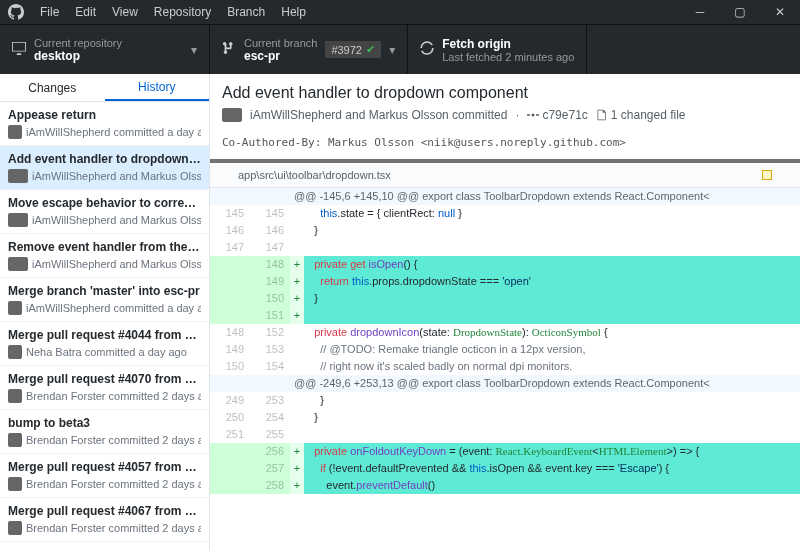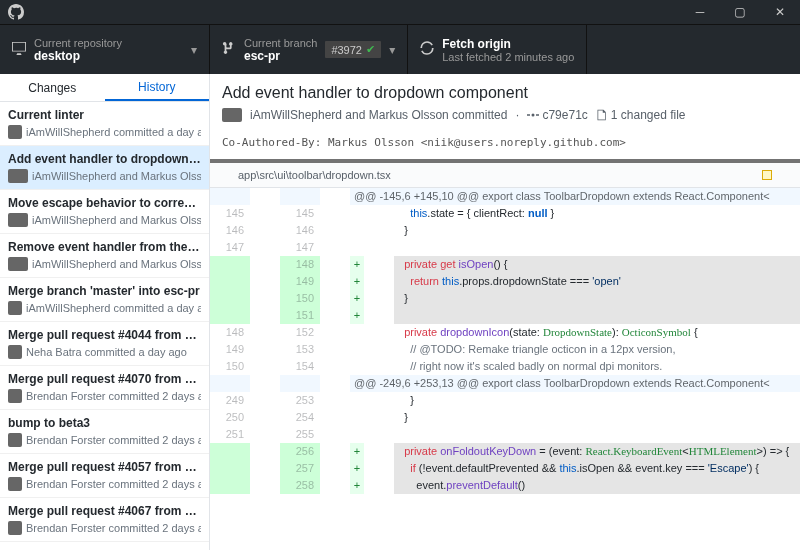--- a/index.html
+++ b/index.html
@@ -35,48 +35,56 @@
   .content { flex: 1; display: flex; flex-direction: column; overflow: hidden; }
   .commit-header { padding: 10px 12px 8px; }
   .commit-header h2 { font-size: 16px; font-weight: 500; margin-bottom: 6px; }
   .commit-sub { display: flex; align-items: center; gap: 8px; font-size: 12px; color: #586069; }
   .commit-sub .sep { }
   .sha-icon, .file-icon { display: inline-flex; align-items: center; gap: 3px; }
   .coauthor { font-family: ui-monospace, SFMono-Regular, Consolas, monospace; font-size: 11px; color: #555; padding: 6px 12px 10px; }
   .file-bar { display: flex; align-items: center; justify-content: space-between; padding: 6px 28px; background: #fafbfc; border-top: 4px solid #737373; border-bottom: 1px solid #e1e4e8; font-size: 11px; color: #586069; }
   .mod-dot { width: 10px; height: 10px; border: 1px solid #dbab09; background: #fff8c5; }
   .diff { flex: 1; overflow: auto; font-family: ui-monospace, SFMono-Regular, Consolas, monospace; font-size: 11px; }
-  .drow { display: flex; min-height: 17px; line-height: 17px; gap: 30px; }
+  .drow { display: flex; min-height: 17px; line-height: 17px; }
   .ln { width: 40px; text-align: right; padding-right: 6px; color: rgba(27,31,35,0.3); background: #fff; user-select: none; flex-shrink: 0; }
   .drow.add .ln { background: #cdffd8; }
   .drow.hunk .ln { background: #f1f8ff; }
   .gut { width: 14px; text-align: center; color: rgba(27,31,35,0.4); flex-shrink: 0; }
   .drow.add .gut { background: #e6ffed; color: #22863a; }
   .code { flex: 1; white-space: pre-wrap; word-break: break-all; padding-left: 4px; }
-  .drow.add .code { background: #e5e5e5; }
+  .drow.add .code { background: #5eead4; }
   .drow.hunk .code { background: #f1f8ff; color: rgba(27,31,35,0.7); }
   .kw-purple { color: #d73a49; }
   .kw-this { color: #005cc5; }
   .kw-func { color: #6f42c1; }
   .kw-type { color: #22863a; font-family: Liberation Serif, serif; }
   .kw-str { color: #032f62; }
-  .kw-null { color: #005cc5; font-weight: bold; }
+  .kw-null { color: #005cc5; }
   .cmt { color: #6a737d; }
   ::-webkit-scrollbar { width: 10px; height: 10px; }
   ::-webkit-scrollbar-thumb { background: #ccc; }
 </style>
 </head>
 <body>
 
 <div class="titlebar">
   <span class="logo">
     <svg viewBox="0 0 16 16" width="16" height="16">
         <path d="M8 0C3.58 0 0 3.58 0 8c0 3.54 2.29 6.53 5.47 7.59.4.07.55-.17.55-.38 0-.19-.01-.82-.01-1.49-2.01.37-2.53-.49-2.69-.94-.09-.23-.48-.94-.82-1.13-.28-.15-.68-.52-.01-.53.63-.01 1.08.58 1.23.82.72 1.21 1.87.87 2.33.66.07-.52.28-.87.51-1.07-1.78-.2-3.64-.89-3.64-3.95 0-.87.31-1.59.82-2.15-.08-.2-.36-1.02.08-2.12 0 0 .67-.21 2.2.82a7.5 7.5 0 012-.27c.68 0 1.36.09 2 .27 1.53-1.04 2.2-.82 2.2-.82.44 1.1.16 1.92.08 2.12.51.56.82 1.27.82 2.15 0 3.07-1.87 3.75-3.65 3.95.29.25.54.73.54 1.48 0 1.07-.01 1.93-.01 2.2 0 .21.15.46.55.38A8.01 8.01 0 0016 8c0-4.42-3.58-8-8-8z"></path>
       </svg>
   </span>
+  <div id="menu-host" style="display:flex">
+      <span class="menu-item">File</span>
+      <span class="menu-item">Edit</span>
+      <span class="menu-item">View</span>
+      <span class="menu-item">Repository</span>
+      <span class="menu-item">Branch</span>
+      <span class="menu-item">Help</span>
+    </div>
   <div class="win-controls">
     <div class="win-btn">─</div>
     <div class="win-btn">▢</div>
     <div class="win-btn">✕</div>
   </div>
 </div>
 
 <div class="toolbar">
   <div class="tb-section repo">
     <div style="display:flex;align-items:center">
@@ -122,21 +130,21 @@
 </div>
 
 <div class="main">
   <div class="sidebar">
     <div class="tabs">
       <div class="tab">Changes</div>
       <div class="tab active">History</div>
     </div>
     <div class="commit-list" id="commit-list">
         <div class="commit">
-          <div class="commit-title">Current linter</div>
+          <div class="commit-title">Appease return</div>
           <div class="commit-meta">
             <span class="avatar"></span>
             <span>iAmWillShepherd committed a day ago</span>
           </div>
         </div>
         <div class="commit selected">
           <div class="commit-title">Add event handler to dropdown compon…</div>
           <div class="commit-meta">
             <span class="avatar pair"></span>
             <span>iAmWillShepherd and Markus Olsson co…</span>

